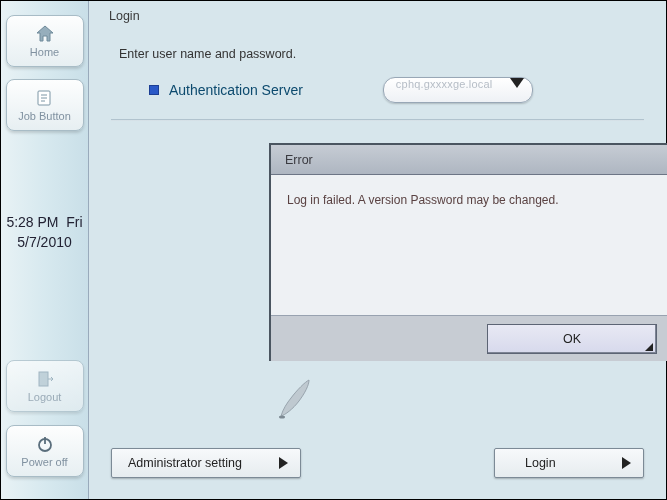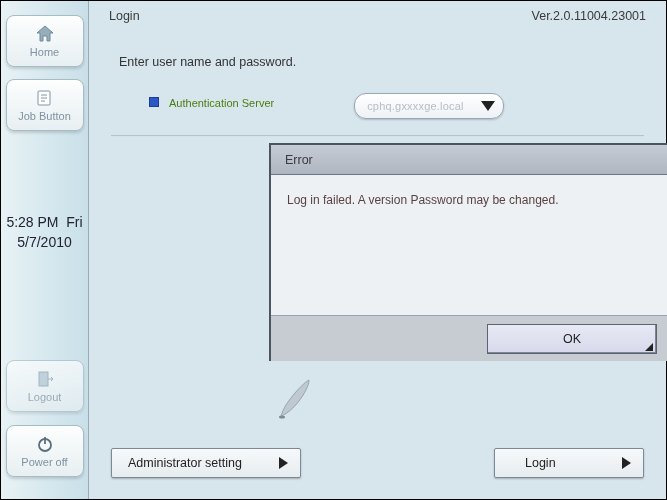--- a/index.html
+++ b/index.html
@@ -6,26 +6,26 @@
   html, body { width: 667px; height: 500px; overflow: hidden; }
   .screen { width: 667px; height: 500px; display: flex; background: #cde3ea; border: 1px solid #000; }
   .sidebar { width: 88px; height: 100%; background: linear-gradient(90deg,#e8f2f5 0%,#d7e9ef 50%,#c9dfe8 100%); display: flex; flex-direction: column; align-items: center; padding-top: 14px; border-right: 1px solid #9ab; position: relative; }
   .nav-btn { width: 78px; height: 52px; background: linear-gradient(#fdfefe,#e7eff2); border: 1px solid #a8bcc6; border-radius: 8px; box-shadow: 0 2px 3px rgba(0,0,0,0.15); display:flex; flex-direction:column; align-items:center; justify-content:center; margin-bottom: 12px; color:#8091a0; font-size:11px; cursor:pointer; }
   .nav-btn .ic { width:22px; height:20px; margin-bottom:2px; display:flex; align-items:center; justify-content:center; color:#8aa; }
   .datetime { margin-top: 70px; text-align:center; color:#223; font-size:14px; line-height:1.4; }
   .sidebar-bottom { position:absolute; bottom:10px; width:100%; display:flex; flex-direction:column; align-items:center; gap:1px; }
   .nav-btn.dim { opacity:.7; }
   .main { flex:1; position:relative; background:#d7e6ec; }
   .header { height:30px; display:flex; align-items:center; justify-content:space-between; padding:0 20px 0 20px; color:#3a3a3a; font-size:12.5px; }
-  .content { position:absolute; inset:0; padding-top:32px; }
+  .content { position:absolute; inset:0; padding-top:24px; }
   .instr { padding:22px 0 16px 30px; color:#333; font-size:12.5px; }
   .auth-row { display:flex; align-items:center; gap:20px; padding-left:60px; }
   .bullet { width:10px; height:10px; background:#2a59c7; border:1px solid #1c3f94; display:inline-block; margin-right:10px; }
-  .auth-label { color:#4d7c0f; font-size:11px; }
-  .dropdown { margin-left:60px; width:150px; height:26px; background:linear-gradient(#fff,#eef1f5); border:1px solid #98a7b6; border-radius:12px; display:flex; align-items:center; justify-content:space-between; padding:0 8px 0 12px; box-shadow:0 1px 2px rgba(0,0,0,.2); cursor:pointer;margin-top:8px; }
+  .auth-label { color:#0c4a6e; font-size:14px; }
+  .dropdown { margin-left:60px; width:150px; height:26px; background:linear-gradient(#fff,#eef1f5); border:1px solid #98a7b6; border-radius:12px; display:flex; align-items:flex-start; justify-content:space-between; padding:0 8px 0 12px; box-shadow:0 1px 2px rgba(0,0,0,.2); cursor:pointer; }
   .dropdown span.val { color:#b6bdc6; font-size:11px; filter:blur(.4px); letter-spacing:.2px; }
   .caret { width:0; height:0; border-left:7px solid transparent; border-right:7px solid transparent; border-top:10px solid #222; }
   .hr { margin:16px 22px 0 22px; height:2px; background:linear-gradient(#9fb4c1,#e8f0f4); }
   .error-dialog { position:absolute; left:180px; top:142px; width:400px; height:218px; border:2px solid #4a5560; background:#d9dee3; box-shadow:0 0 0 1px #222 inset; }
   .err-title { height:30px; background:linear-gradient(#c6ccd4,#aeb6c1); border-bottom:1px solid #6c7585; display:flex; align-items:center; padding-left:14px; color:#3a3a40; font-size:12.5px; }
   .err-body { height:140px; background:#eef1f4; padding:18px 16px; color:#5a4242; font-size:12px; }
   .err-actions { height:46px; background:#c7ccd3; display:flex; align-items:center; justify-content:flex-end; padding-right:10px; border-top:1px solid #98a2b0; }
   .ok-btn { width:170px; height:30px; background:linear-gradient(#e8e9f4,#d7d9ec); border:1px solid #5c6474; color:#222; font-size:12.5px; display:flex; align-items:center; justify-content:center; cursor:pointer; position:relative; box-shadow: inset -1px -1px 0 #7d8494; }
   .ok-btn::after { content:""; position:absolute; right:3px; bottom:2px; width:0; height:0; border-bottom:8px solid #222; border-left:8px solid transparent; }
   .finger { position:absolute; left:180px; top:375px; width:50px; height:50px; pointer-events:none; }
@@ -79,21 +79,20 @@
             </svg>
         </span>
         <span>Power off</span>
       </div>
     </div>
   </div>
 
   <div class="main">
     <div class="header">
       <span>Login</span>
-      <span>Ver.2.0.11004.23001</span>
     </div>
     <div class="content">
       <div class="instr">Enter user name and password.</div>
       <div class="auth-row">
         <span><span class="bullet"></span><span class="auth-label">Authentication Server</span></span>
         <div class="dropdown">
           <span class="val">cphq.gxxxxge.local</span>
           <span class="caret"></span>
         </div>
       </div>

